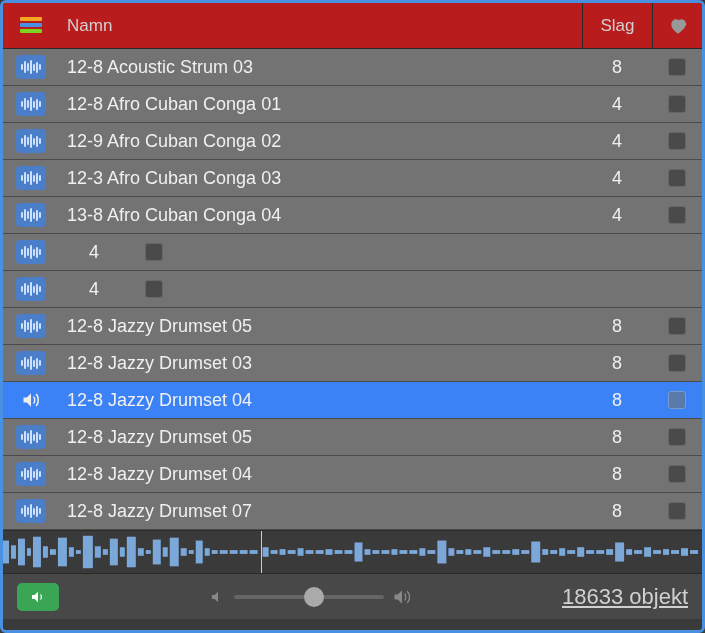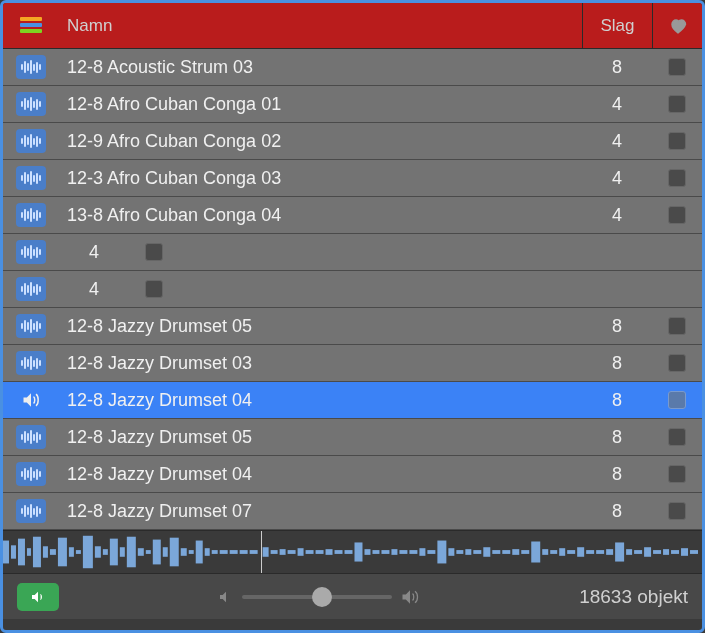--- a/index.html
+++ b/index.html
@@ -207,21 +207,22 @@
       position: absolute;
       width: 20px;
       height: 20px;
       background: #aaa;
       border-radius: 50%;
       top: -8px;
       left: 70px;
     }
     .count {
       color: #d0d0d0;
-      font-size: 19px;
+      font-size: 22px;
+      text-decoration: underline;
     }
   </style>
 </head>
 <body>
 
 <div class="header">
   <div class="header-icon-cell">
     <div class="view-icon">
       <span></span>
         <span></span>

